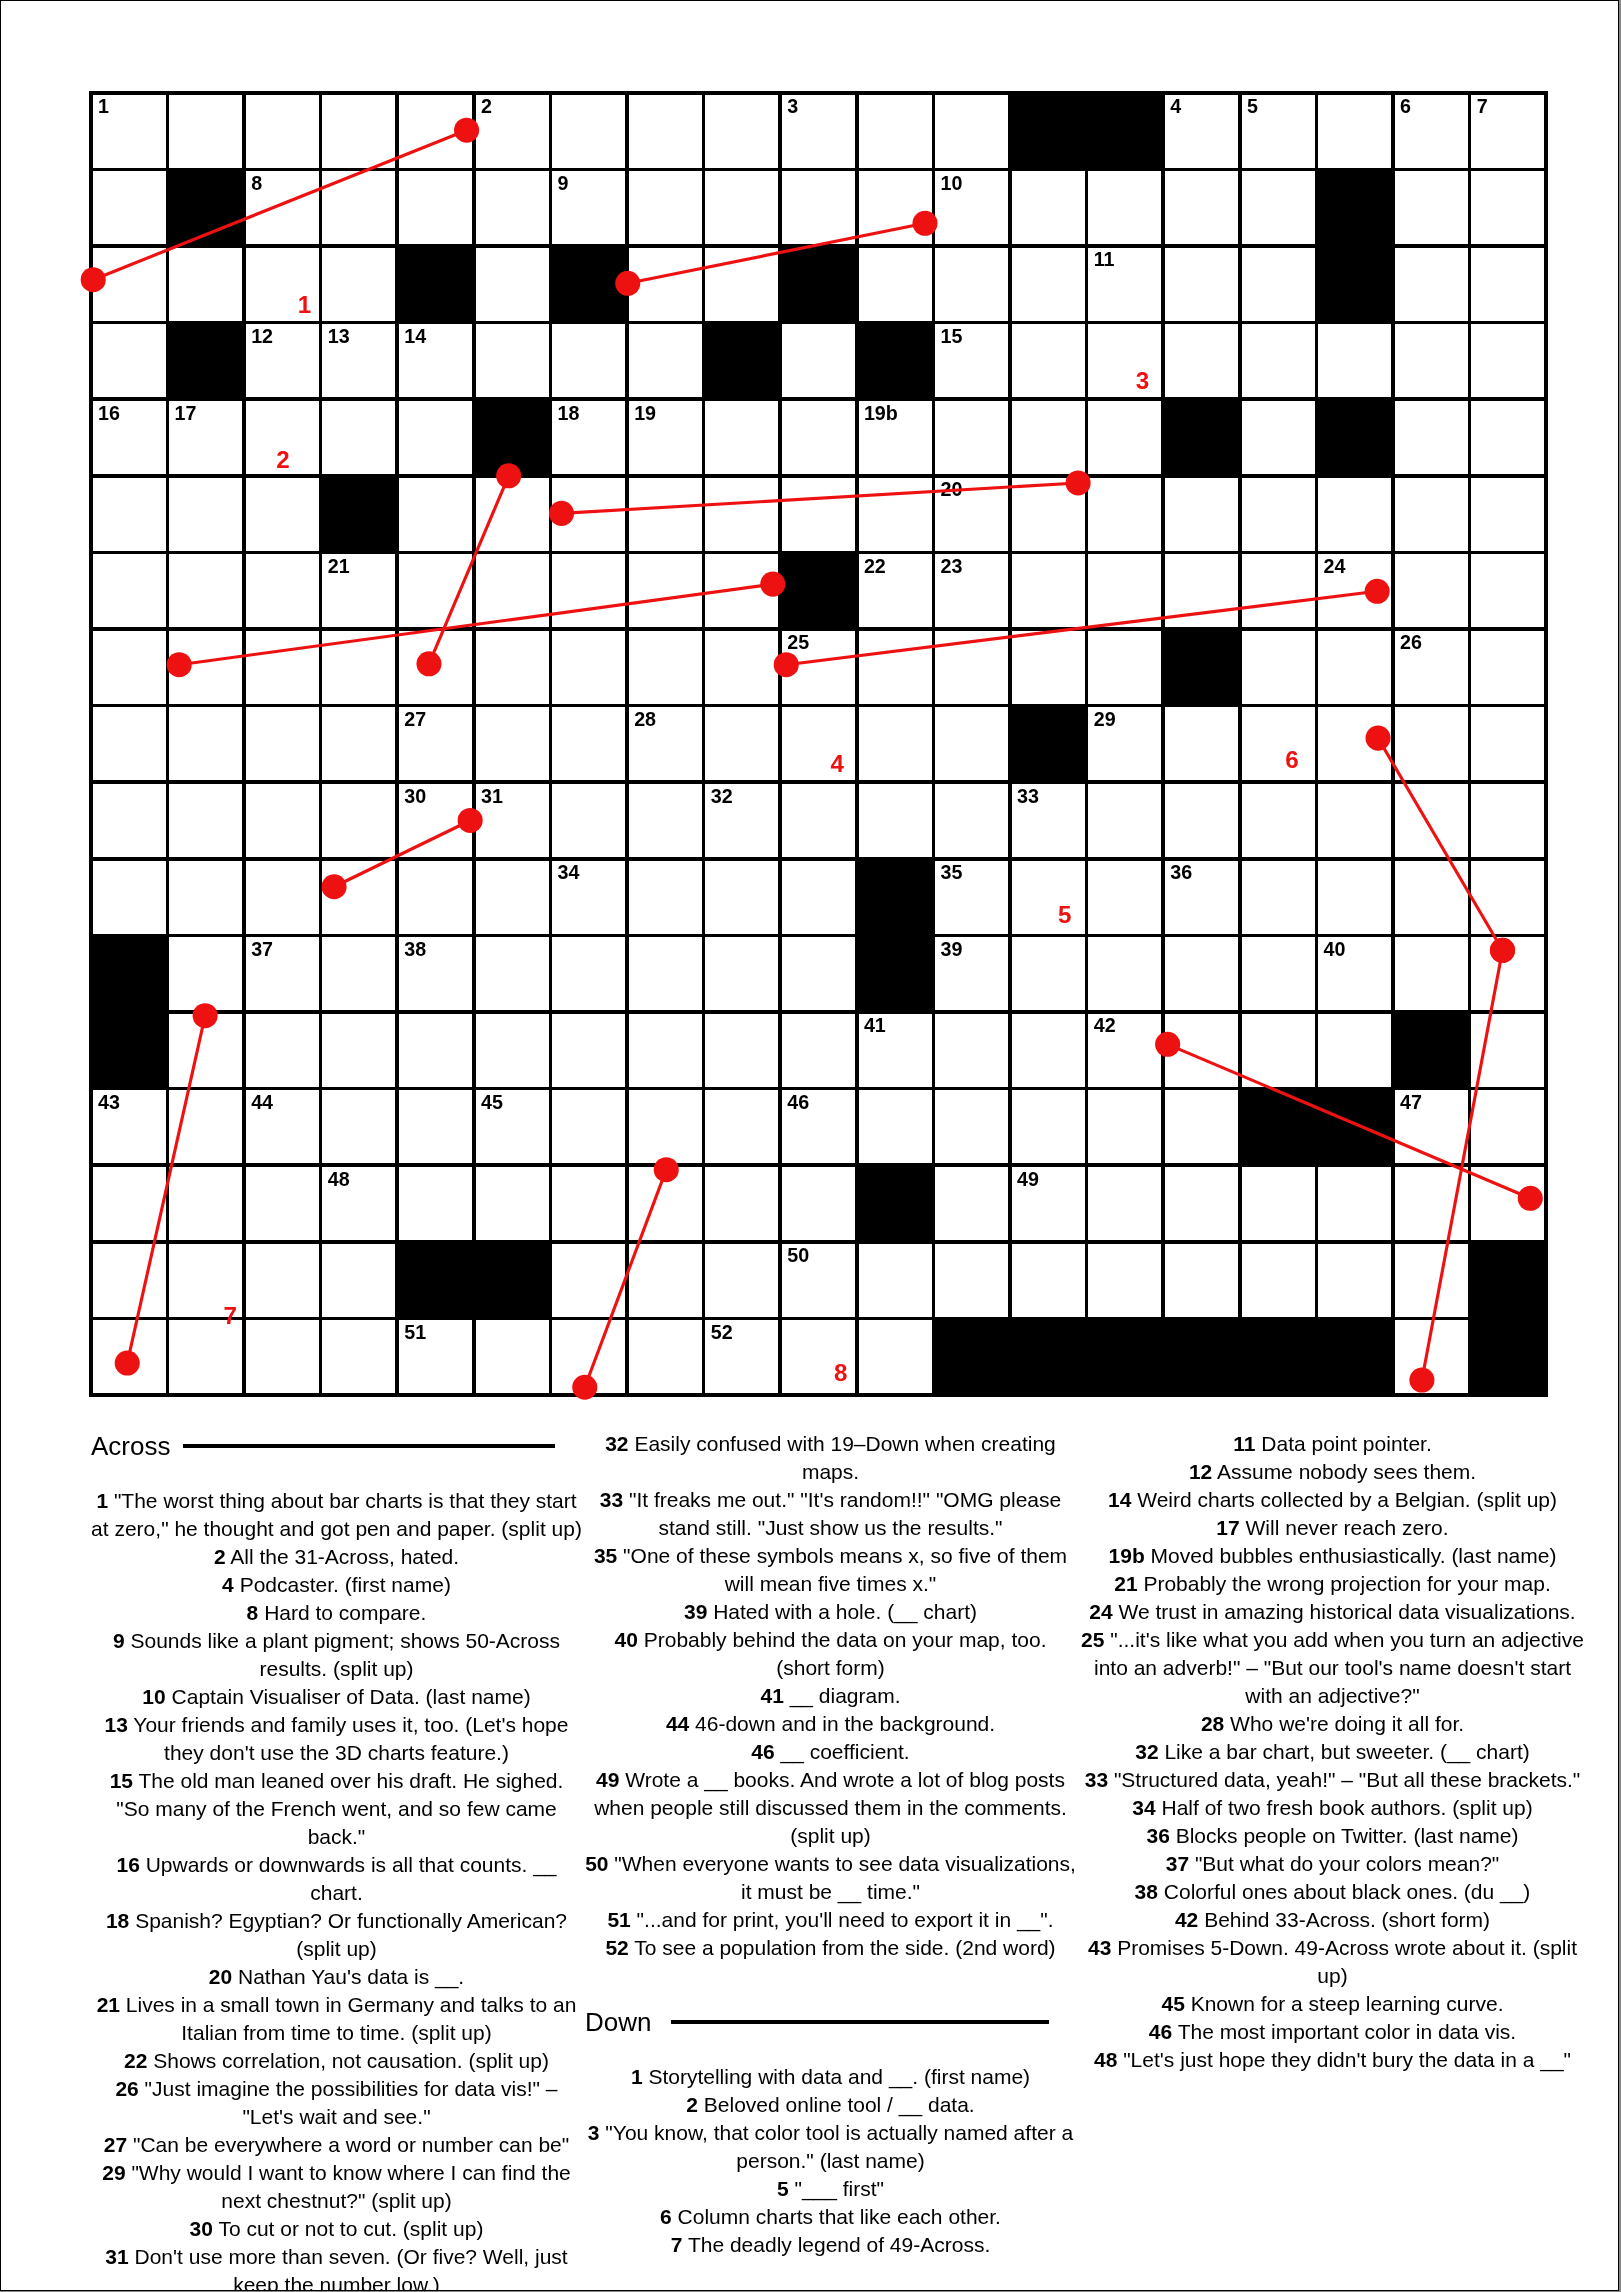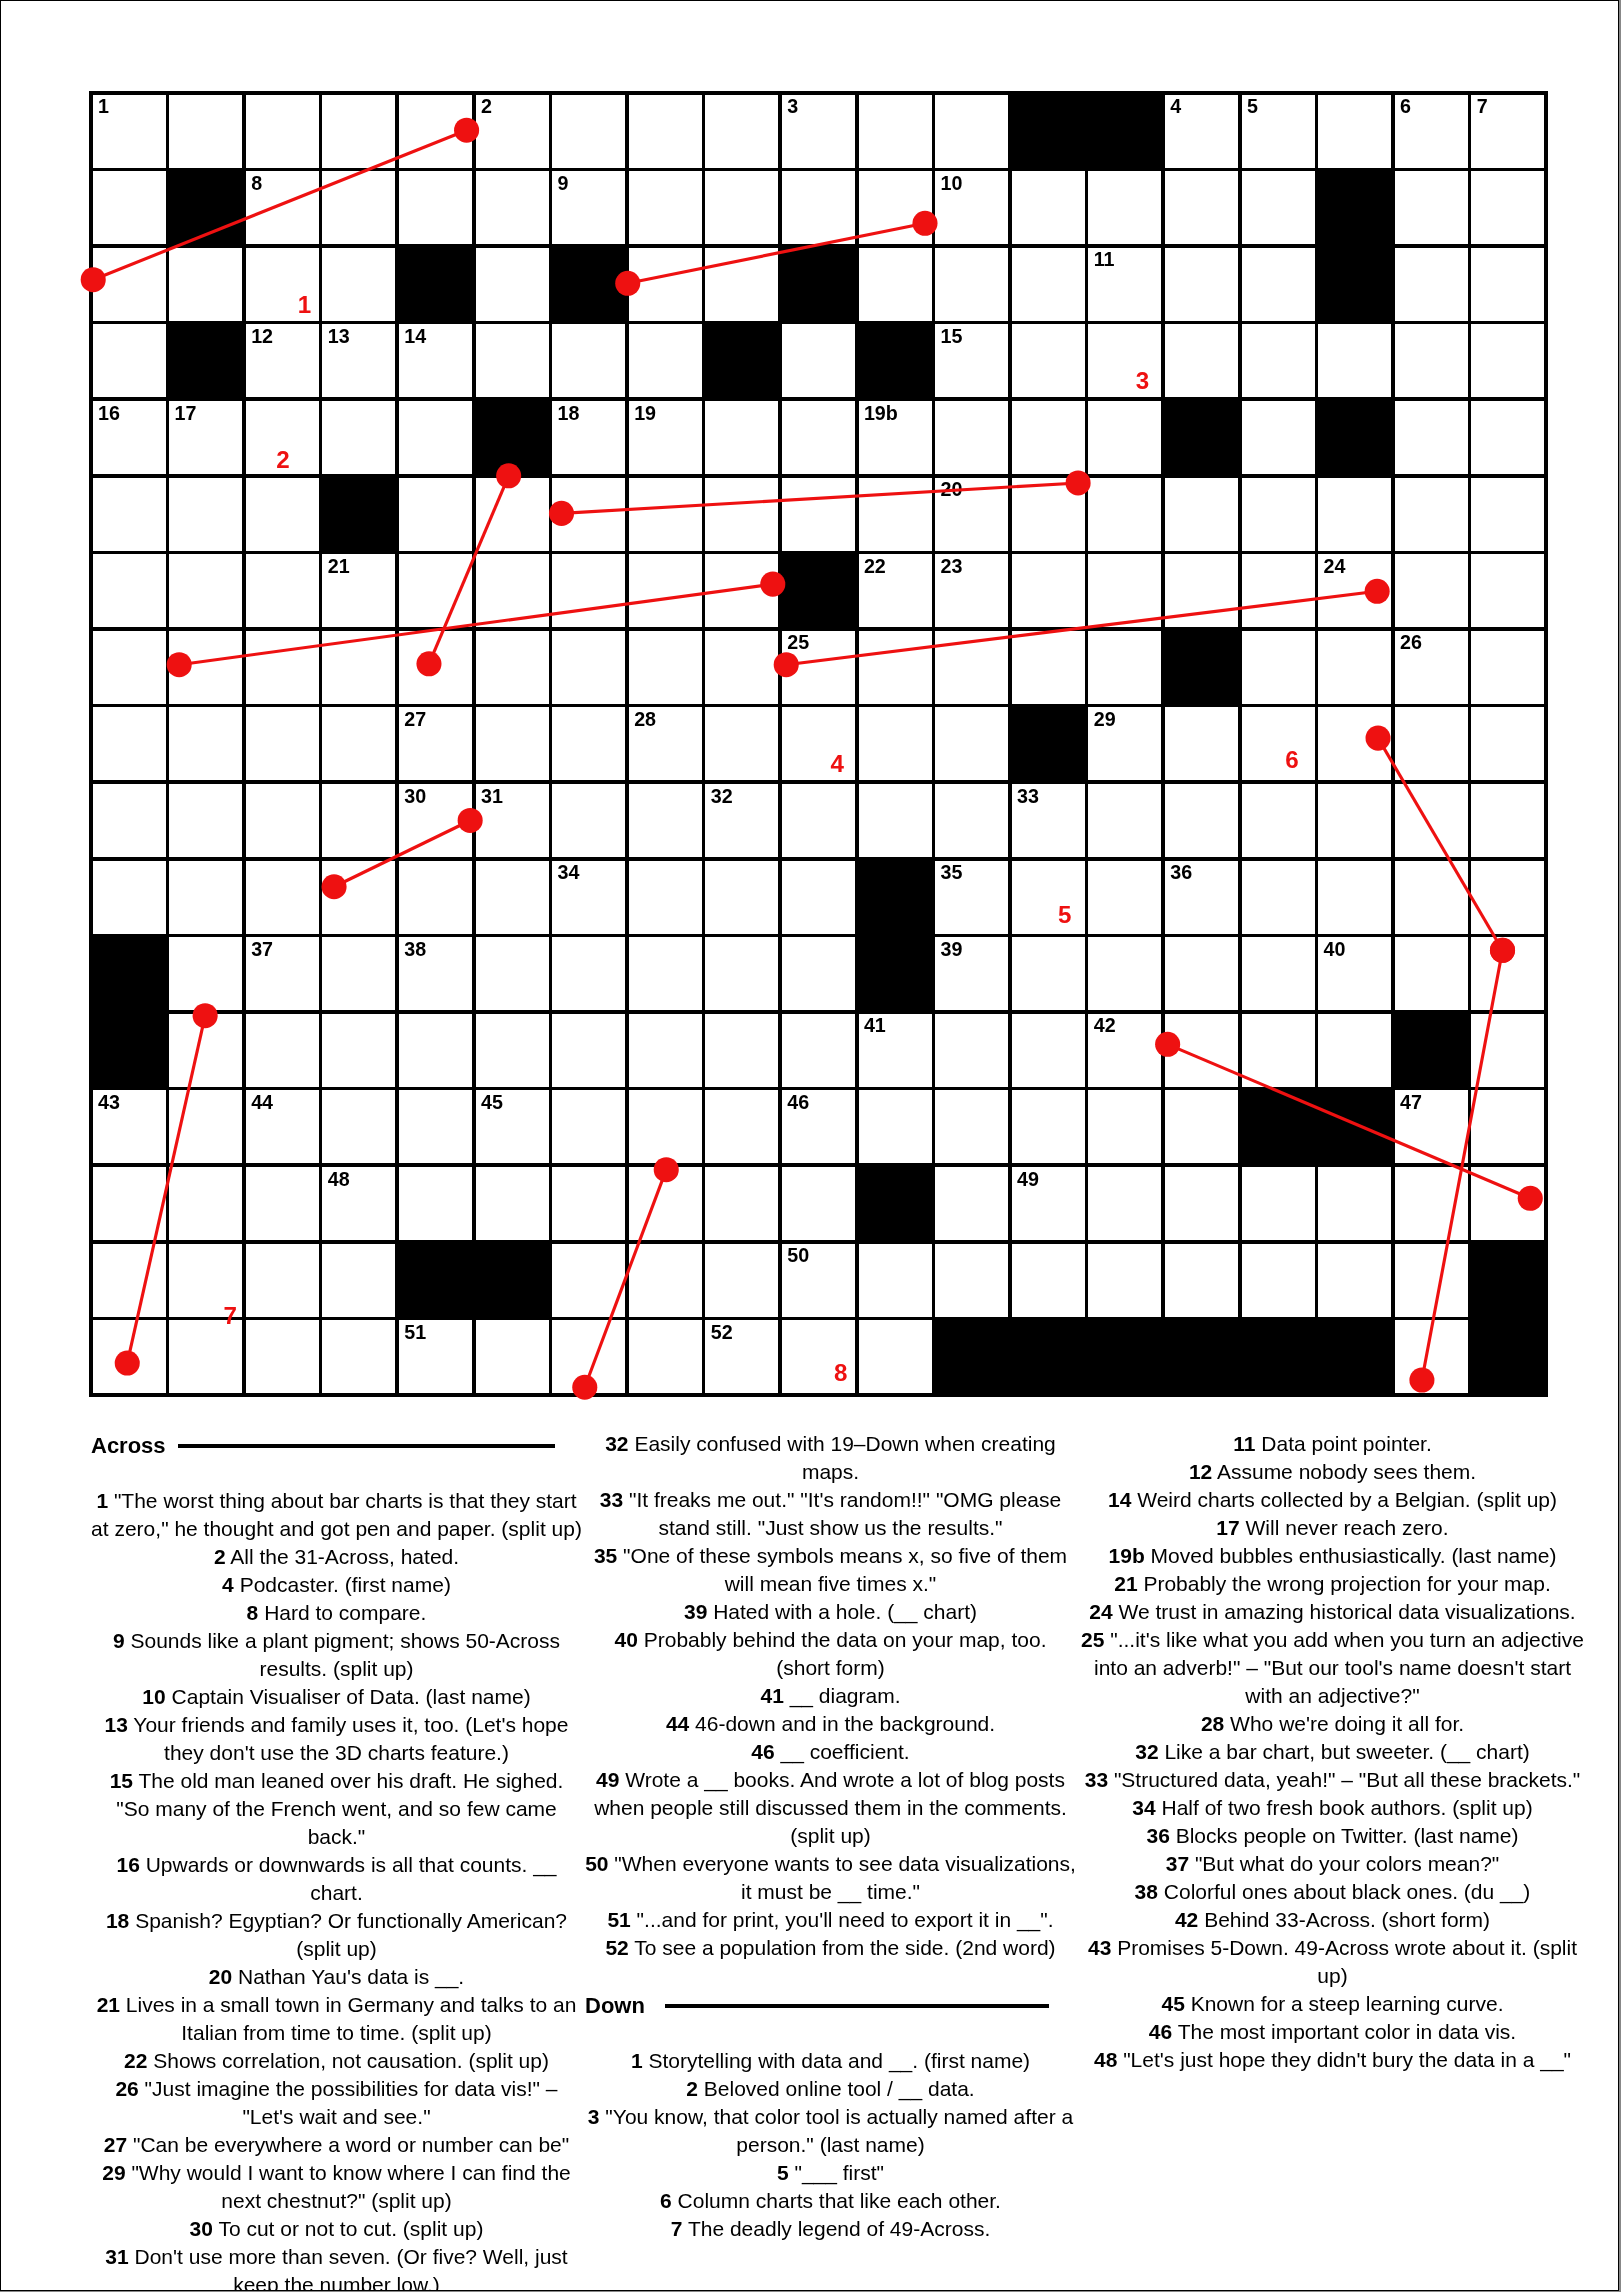--- a/index.html
+++ b/index.html
@@ -13,25 +13,25 @@
   .cell.black{background:#000;}
   .cell .num{position:absolute;top:2.7px;left:5.4px;font-size:19.7px;font-weight:bold;color:#000;line-height:1;}
   
   svg.overlay{position:absolute;left:0;top:0;pointer-events:none;}
   
   .clues{position:absolute;left:90px;top:1429px;width:1494px;font-size:21px;line-height:28px;color:#000;}
   .clue-col{position:absolute;top:0;}
   .col1{left:0;width:491px;}
   .col2{left:494px;width:491px;}
   .col3{left:989px;width:505px;}
-  .sec-head{display:flex;align-items:center;gap:12.5px;font-weight:bold;font-size:22px;margin:1.8px 0 27px 0;}
+  .sec-head{display:flex;align-items:center;gap:12.5px;font-weight:normal;font-size:26px;margin:1.8px 0 27px 0;}
   .sec-head .rule{flex:1;height:3.6px;background:#000;margin-right:27px;}
   .clue{margin:0;text-align:center;}
   .clue b{font-weight:bold;}
-  .down-head{margin-top:30px;gap:20px;}
+  .down-head{margin-top:46px;gap:20px;}
 </style>
 </head>
 <body>
 
 <div class="page">
 
   <div class="grid">
       <div class="cell">
         <span class="num">1</span>
       </div>

